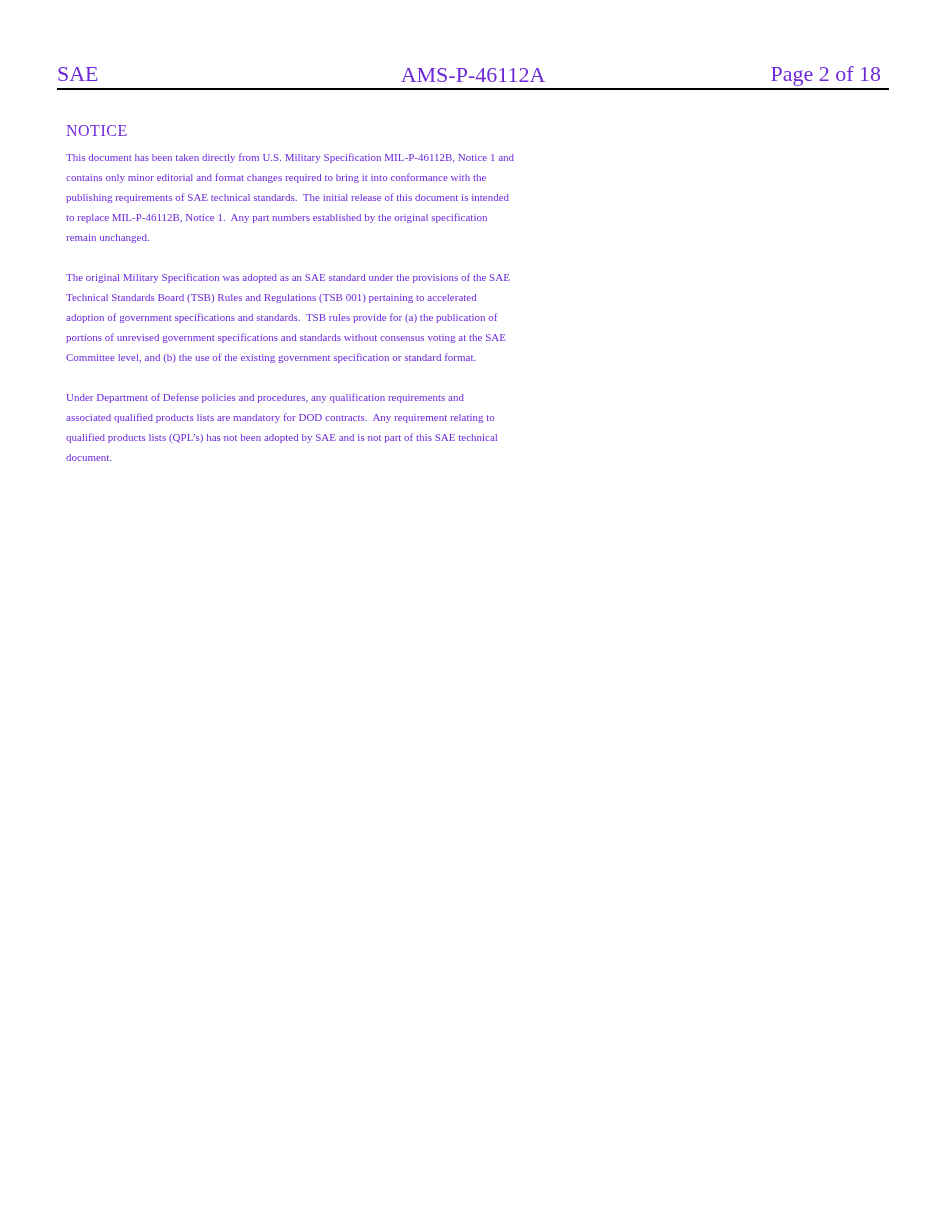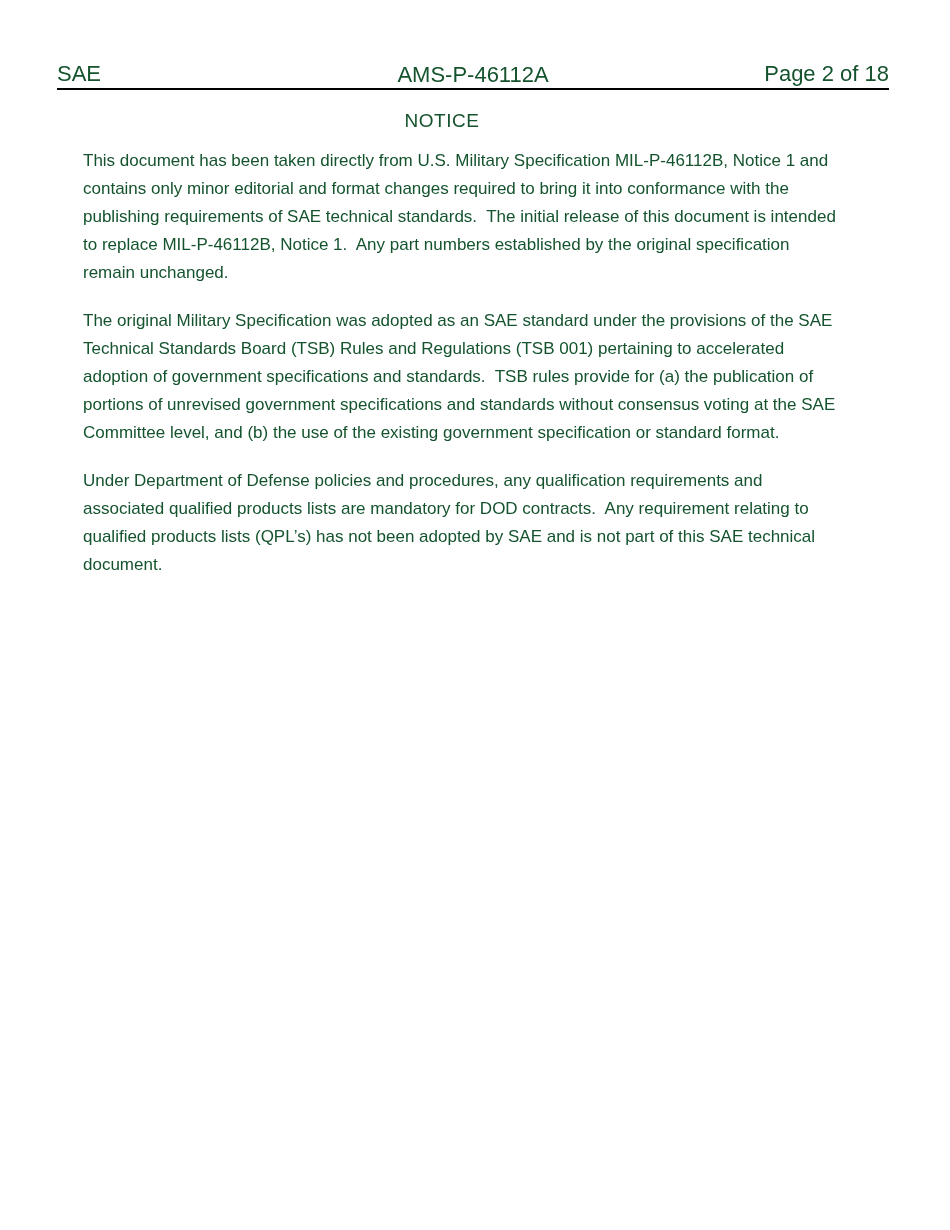--- a/index.html
+++ b/index.html
@@ -5,22 +5,22 @@
   html, body {
     margin: 0;
     padding: 0;
     background: #ffffff;
   }
   .page {
     position: relative;
     width: 950px;
     height: 1230px;
     background: #ffffff;
-    color: #14532d;
-    font-family: Liberation Sans, sans-serif;
+    color: #6d28d9;
+    font-family: Liberation Serif, serif;
     overflow: hidden;
   }
   .header {
     position: absolute;
     left: 57px;
     top: 57px;
     width: 832px;
     height: 31px;
     border-bottom: 2px solid #000000;
     font-size: 22px;
@@ -33,42 +33,41 @@
   }
   .header .h-center {
     position: absolute;
     left: 50%;
     transform: translateX(-50%);
     bottom: 2px;
     white-space: nowrap;
   }
   .header .h-right {
     position: absolute;
-    right: 0;
+    right: 8px;
     bottom: 3px;
     white-space: nowrap;
     margin-top: 20px;
   }
   .notice-heading {
     position: absolute;
     left: 66px;
-    top: 111px;
+    top: 121px;
     width: 752px;
-    text-align: center;
-    font-size: 19px;
+    font-size: 16px;
     line-height: 20.3px;
     letter-spacing: 0.5px;
   }
   .content {
     position: absolute;
-    left: 83px;
+    left: 66px;
     top: 147px;
     width: 775px;
-    font-size: 17px;
-    line-height: 28px;
+    font-size: 11px;
+    line-height: 20px;
   }
   .para {
     margin: 0 0 20px 0;
     white-space: pre-wrap; 
   }
 </style>
 </head>
 <body>
 
 <div class="page">

